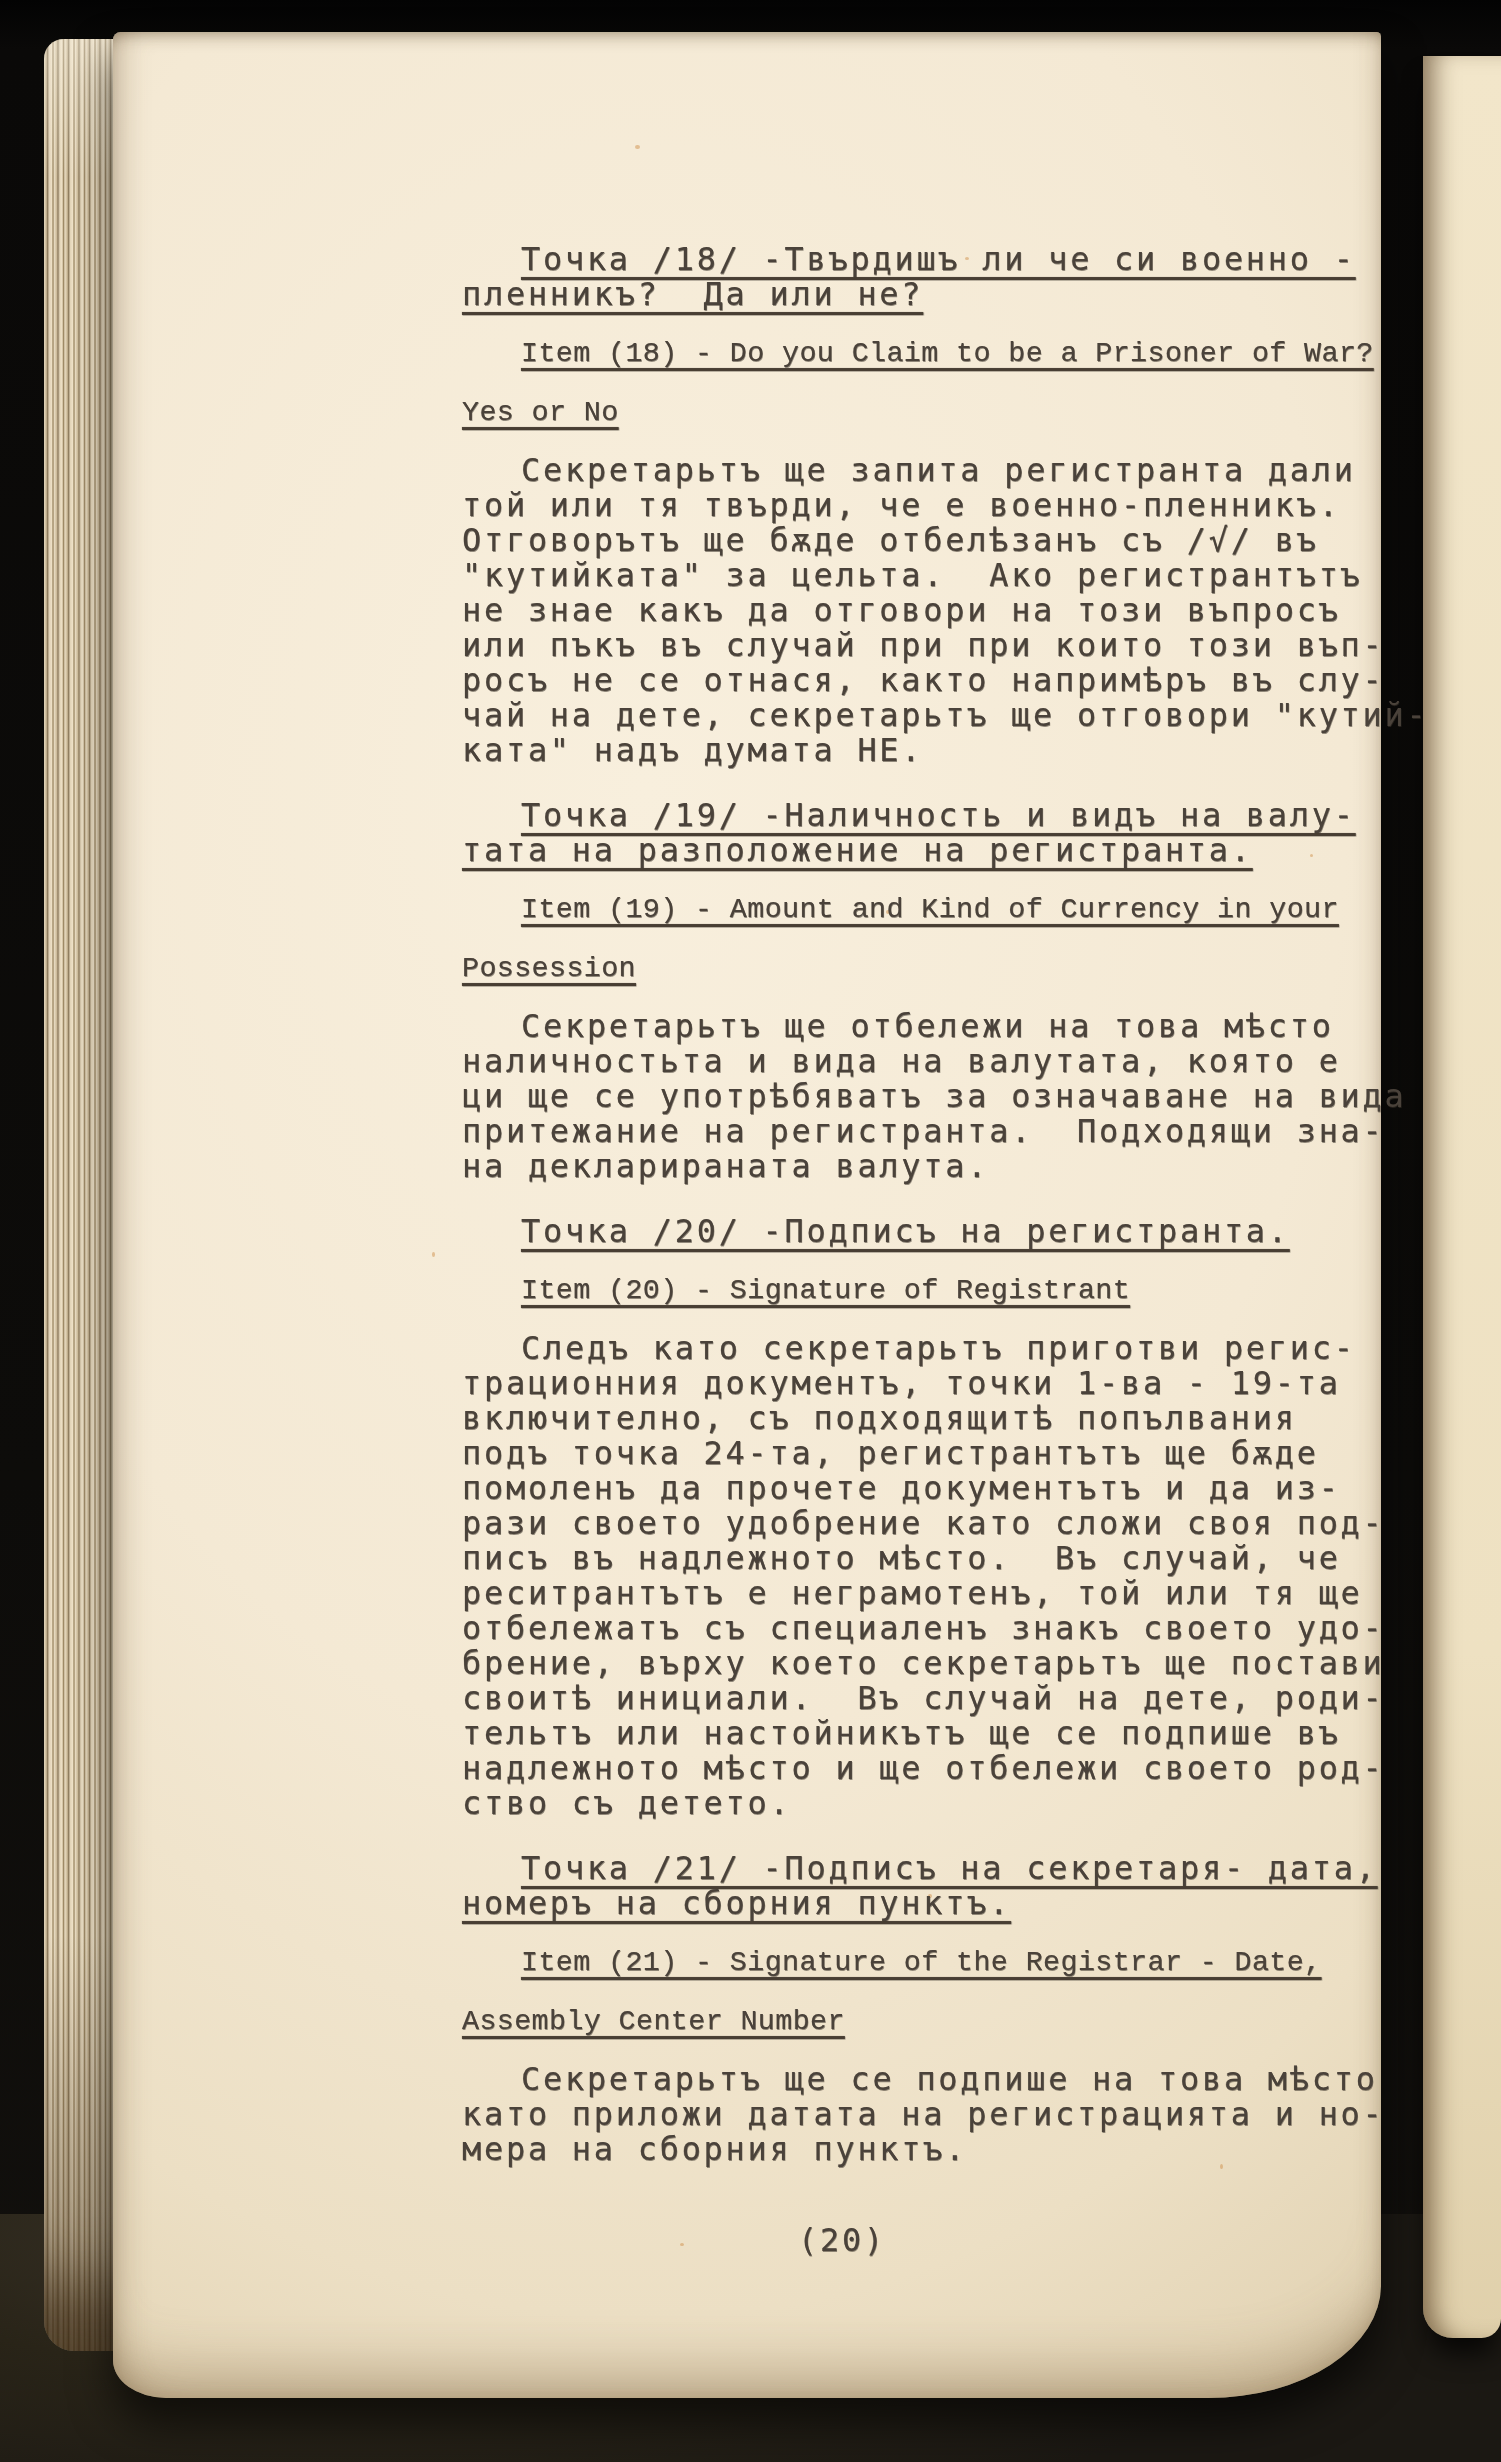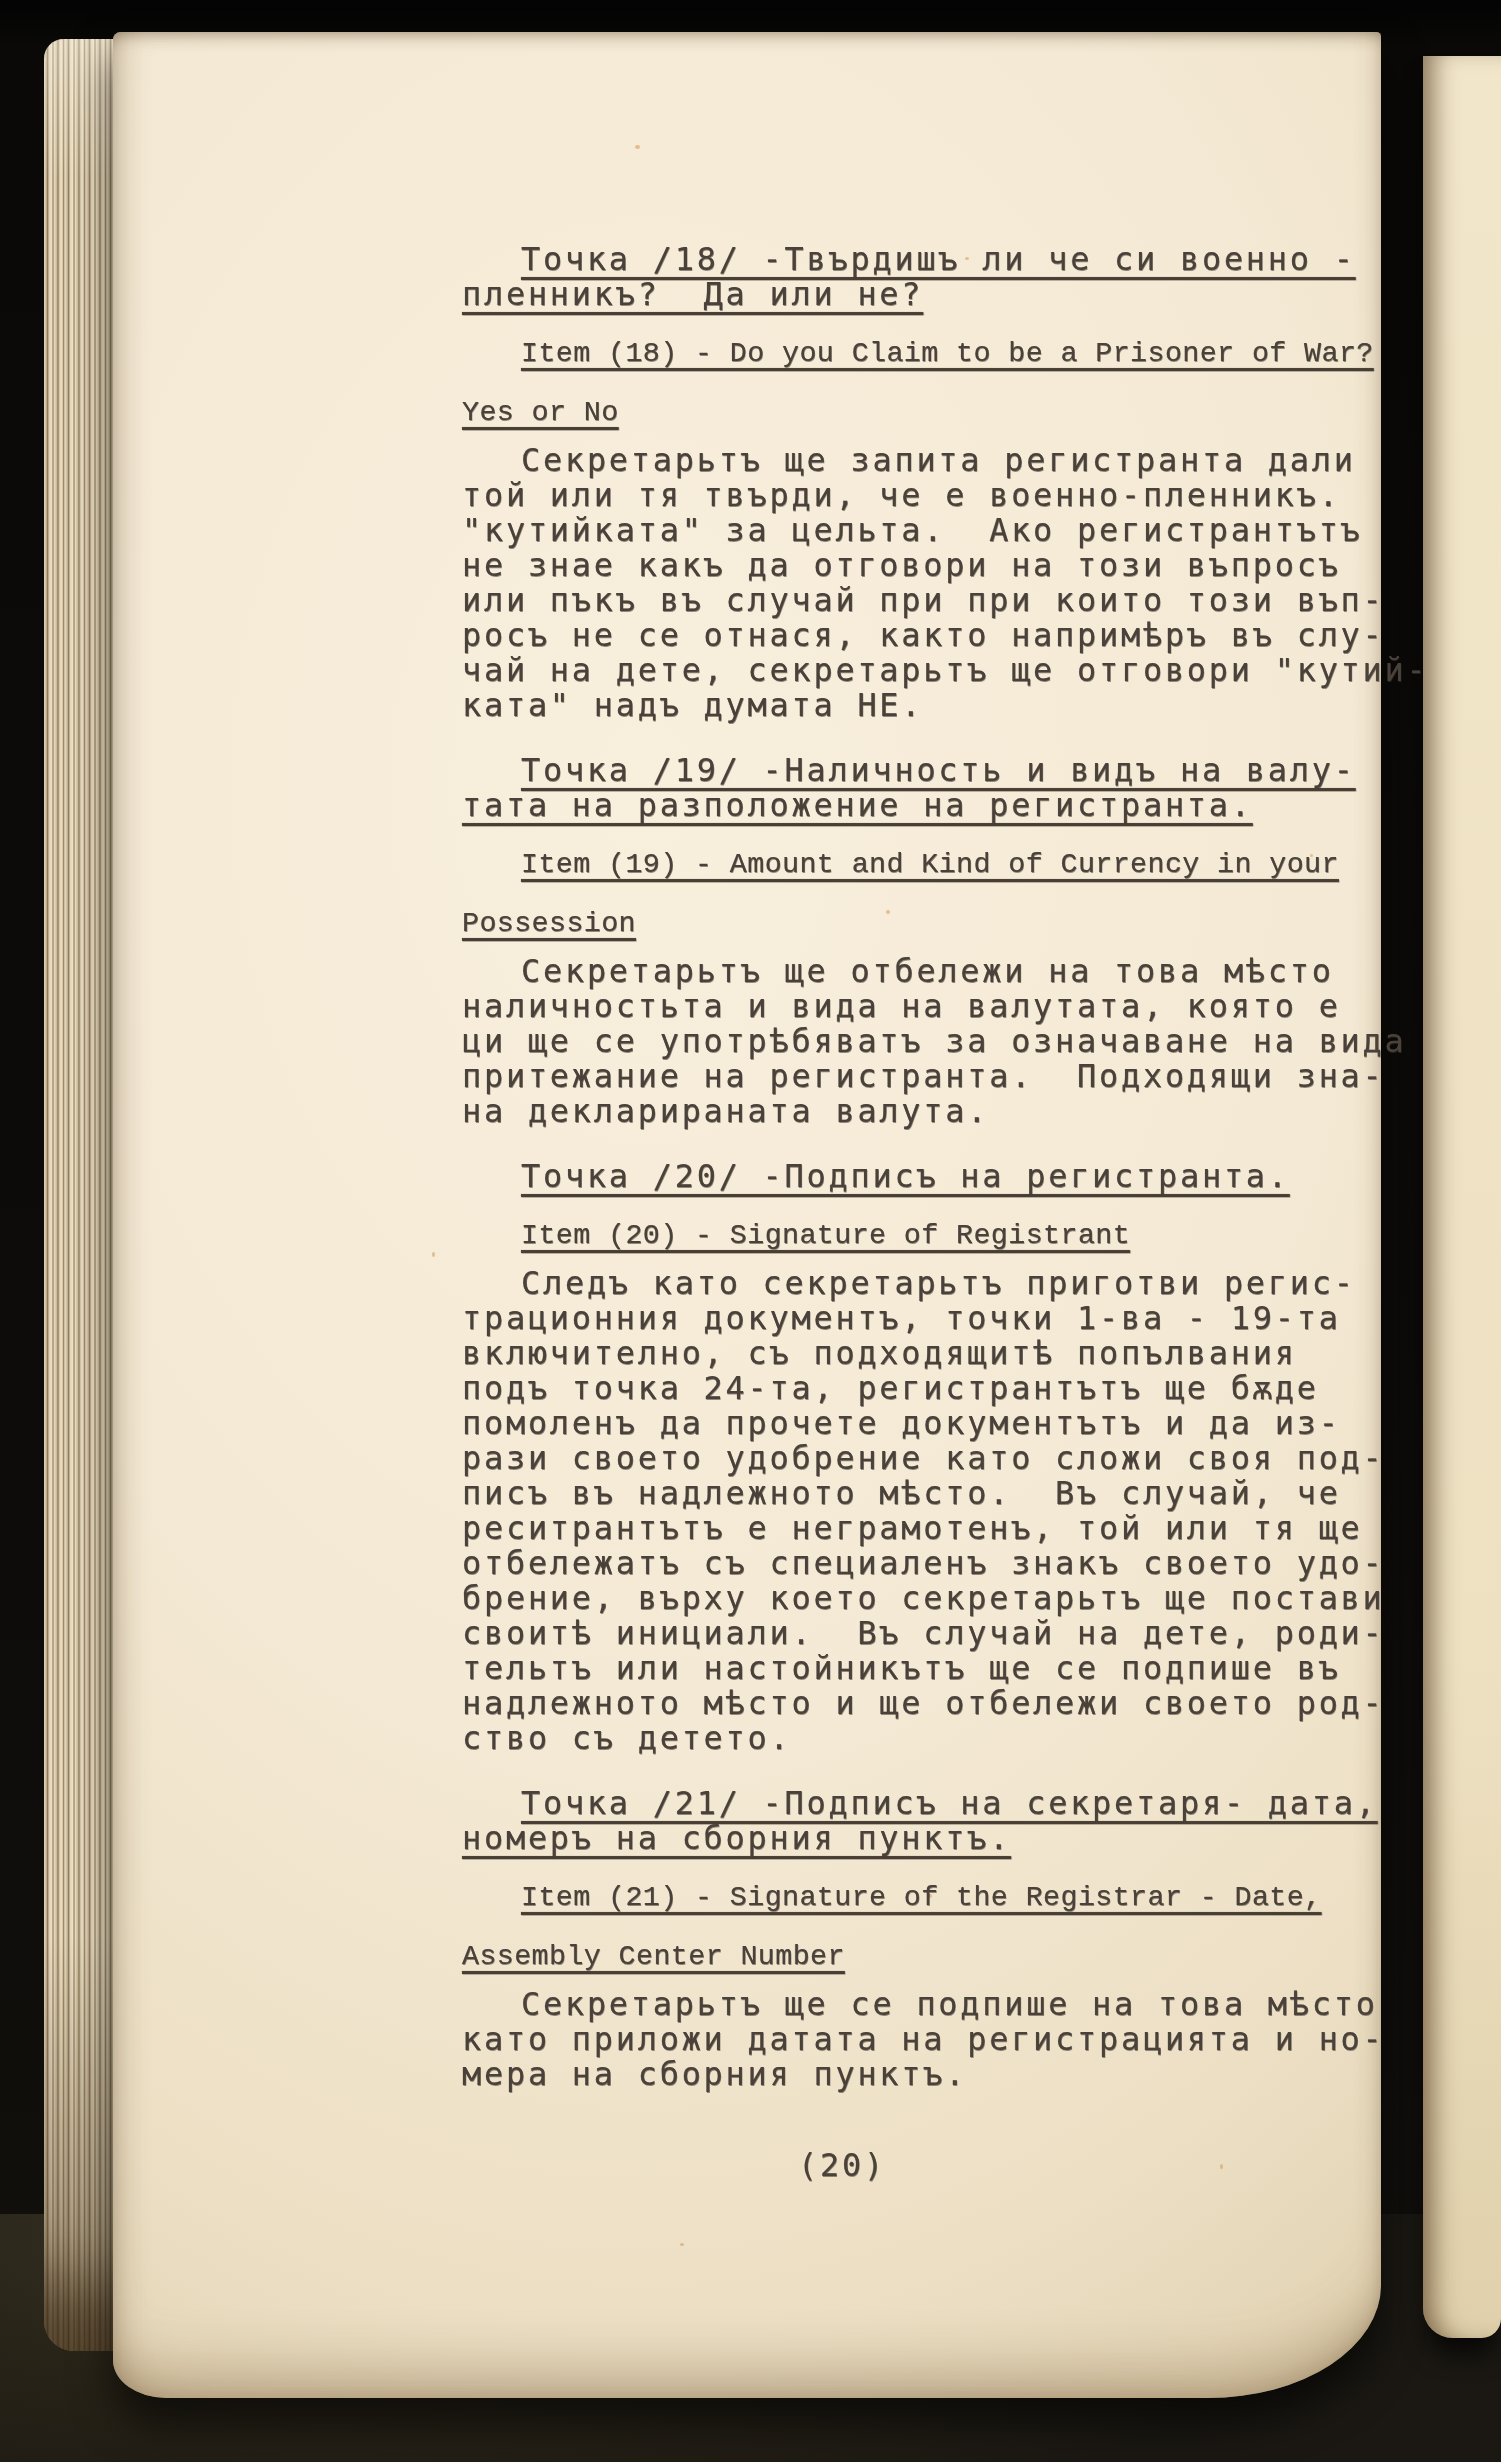--- a/index.html
+++ b/index.html
@@ -50,21 +50,21 @@
   }
   .cyr{font-family:"DejaVu Sans Mono","Liberation Mono","DejaVu Sans",monospace;
        font-size:32px;line-height:35px;letter-spacing:2.7px;}
   .eng{font-family:"Liberation Mono","DejaVu Sans Mono",monospace;
        font-size:28.5px;line-height:35px;letter-spacing:0.3px;margin-top:24px;}
   .u{text-decoration:underline;text-decoration-thickness:2.6px;
      text-underline-offset:6.8px;text-decoration-color:rgba(66,56,46,.9);}
   .indent{text-indent:59px;}
   .sec + .sec{margin-top:30px;}
   .grp-en{margin-top:7.5px;}
-  .grp-body{margin-top:13px;}
+  .grp-body{margin-top:23px;}
   .page-num{margin-top:56px;text-indent:336px;}
   .speck{position:absolute;border-radius:50%;background:rgba(205,135,62,.45);filter:blur(0.6px);}
 </style>
 </head>
 <body>
 
 <div class="floor"></div>
 
 <div class="page-stack"></div>
 
@@ -86,20 +86,21 @@
           <div class="line cyr u indent">Точка /18/ -Твърдишъ ли че си военно -</div>
           <div class="line cyr u">пленникъ?  Да или не?</div>
         </div>
         <div class="grp-en">
           <div class="line eng u indent">Item (18) - Do you Claim to be a Prisoner of War?</div>
           <div class="line eng u">Yes or No</div>
         </div>
         <div class="grp-body">
           <div class="line cyr indent">Секретарьтъ ще запита регистранта дали</div>
           <div class="line cyr">той или тя твърди, че е военно-пленникъ.</div>
+          <div class="line cyr">Отговорътъ ще бѫде отбелѣзанъ съ /√/ въ</div>
           <div class="line cyr">"кутийката" за цельта.  Ако регистрантътъ</div>
           <div class="line cyr">не знае какъ да отговори на този въпросъ</div>
           <div class="line cyr">или пъкъ въ случай при при които този въп-</div>
           <div class="line cyr">росъ не се отнася, както напримѣръ въ слу-</div>
           <div class="line cyr">чай на дете, секретарьтъ ще отговори "кутий-</div>
           <div class="line cyr">ката" надъ думата НЕ.</div>
         </div>
       </section>
       <section class="sec">
         <div class="grp-bg">

